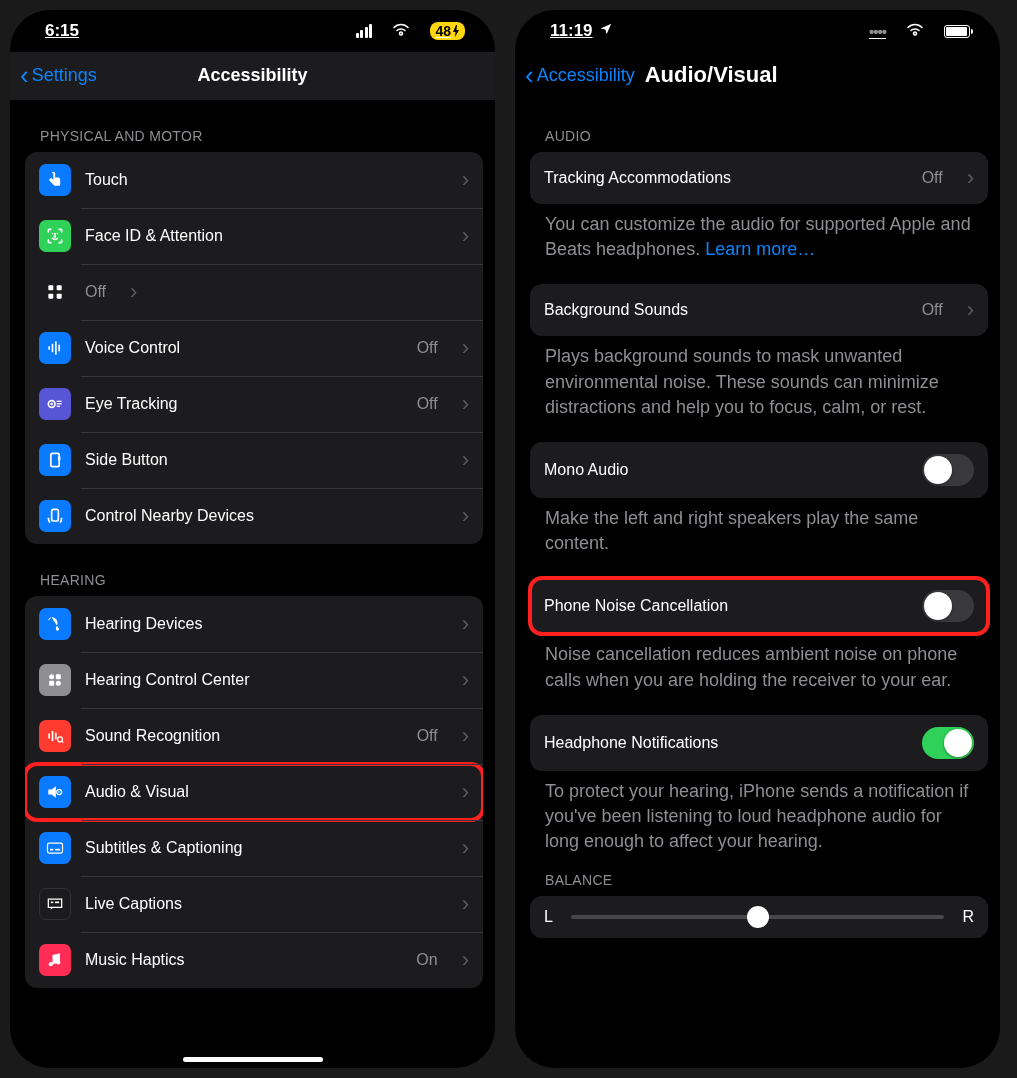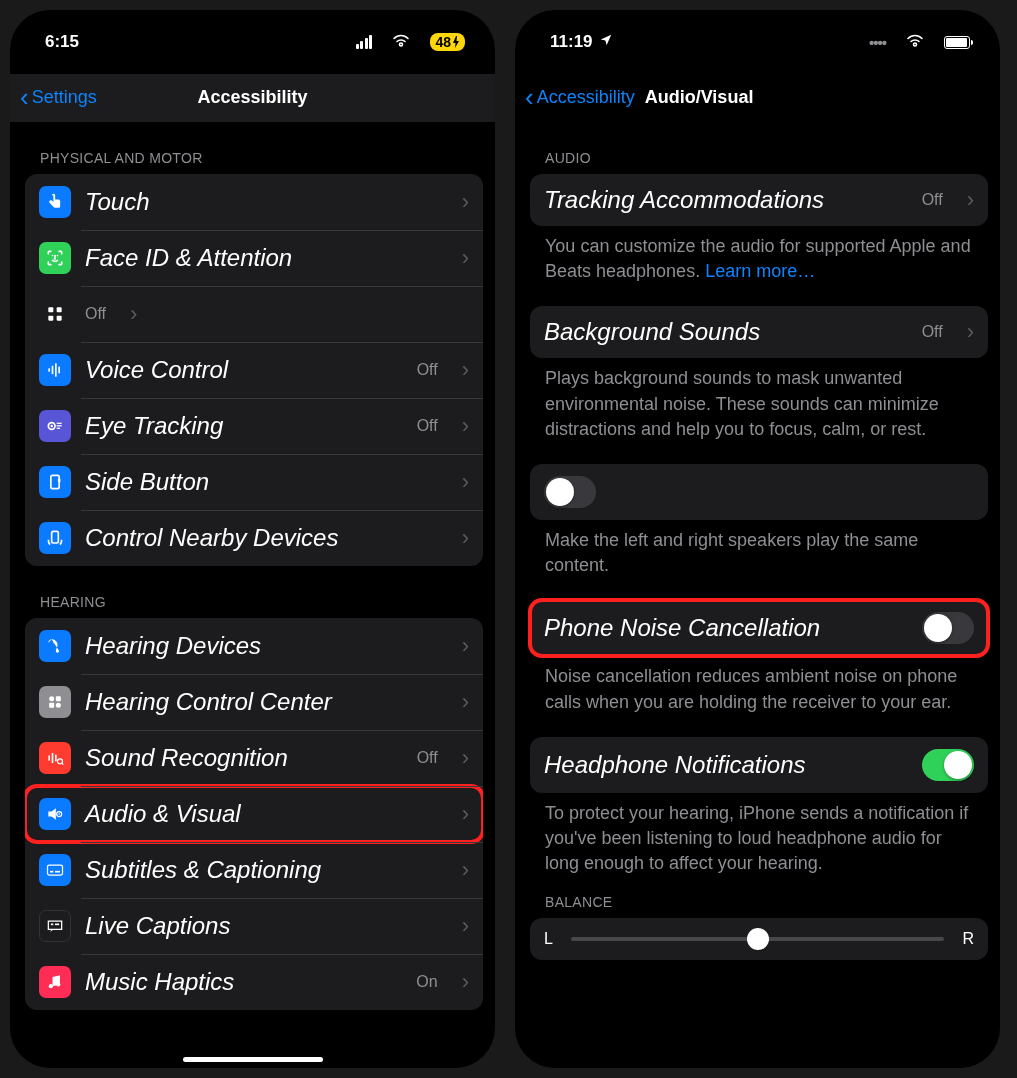--- a/index.html
+++ b/index.html
@@ -16,28 +16,29 @@
     background: #000;
     width: 485px;
     height: 1058px;
     border-radius: 40px;
     overflow: hidden;
     position: relative;
     display: flex;
     flex-direction: column;
   }
   .status-bar {
-    height: 64px;
+    height: 42px;
     display: flex;
     justify-content: space-between;
     align-items: center;
     padding: 0 30px 0 35px;
     color: #fff;
     font-size: 17px;
     font-weight: 600;
+    text-decoration: underline;
   }
   .status-left { display: flex; align-items: center; gap: 6px; }
   .status-right { display: flex; align-items: center; gap: 20px; }
   .battery-pill {
     background: #ffd60a;
     color: #000;
     border-radius: 8px;
     padding: 1px 5px;
     font-size: 14px;
     font-weight: 700;
@@ -79,21 +80,21 @@
   .nav-title {
     position: absolute;
     left: 50%;
     transform: translateX(-50%);
     color: #fff;
     font-size: 18px;
     font-weight: 600;
   }
   .nav-title-inline {
     color: #fff;
-    font-size: 18px;
+    font-size: 22px;
     font-weight: 600;
     margin-left: 10px;
   }
   .content {
     flex: 1;
     overflow-y: auto;
     padding: 0 12px 20px 15px;
   }
   .section-header {
     color: #8e8e93;
@@ -134,22 +135,21 @@
     display: flex;
     align-items: center;
     justify-content: center;
     margin-right: 14px;
     flex-shrink: 0;
   }
   .icon-box svg { width: 20px; height: 20px; }
   .row-label {
     flex: 1;
     color: #fff;
-    font-size: 24px;
-    font-style: italic;
+    font-size: 16px;
   }
   .row-value {
     color: #8e8e93;
     font-size: 16px;
     margin-right: 24px;
   }
   .chevron {
     color: #5a5a5e;
     font-size: 22px;
     line-height: 1;
@@ -485,20 +485,21 @@
         <div class="row-label">Background Sounds</div>
         <div class="row-value">Off</div>
         <span class="chevron">›</span>
       </div>
     </div>
     <div class="footer-text">Plays background sounds to mask unwanted environmental noise. These sounds can minimize distractions and help you to focus, calm, or rest.</div>
 
     <div class="spacer"></div>
     <div class="group">
       <div class="row no-icon">
+        <div class="row-label">Mono Audio</div>
         <div class="toggle off">
             <div class="knob"></div>
           </div>
       </div>
     </div>
     <div class="footer-text">Make the left and right speakers play the same content.</div>
 
     <div class="spacer"></div>
     <div class="group highlight">
       <div class="row no-icon">

